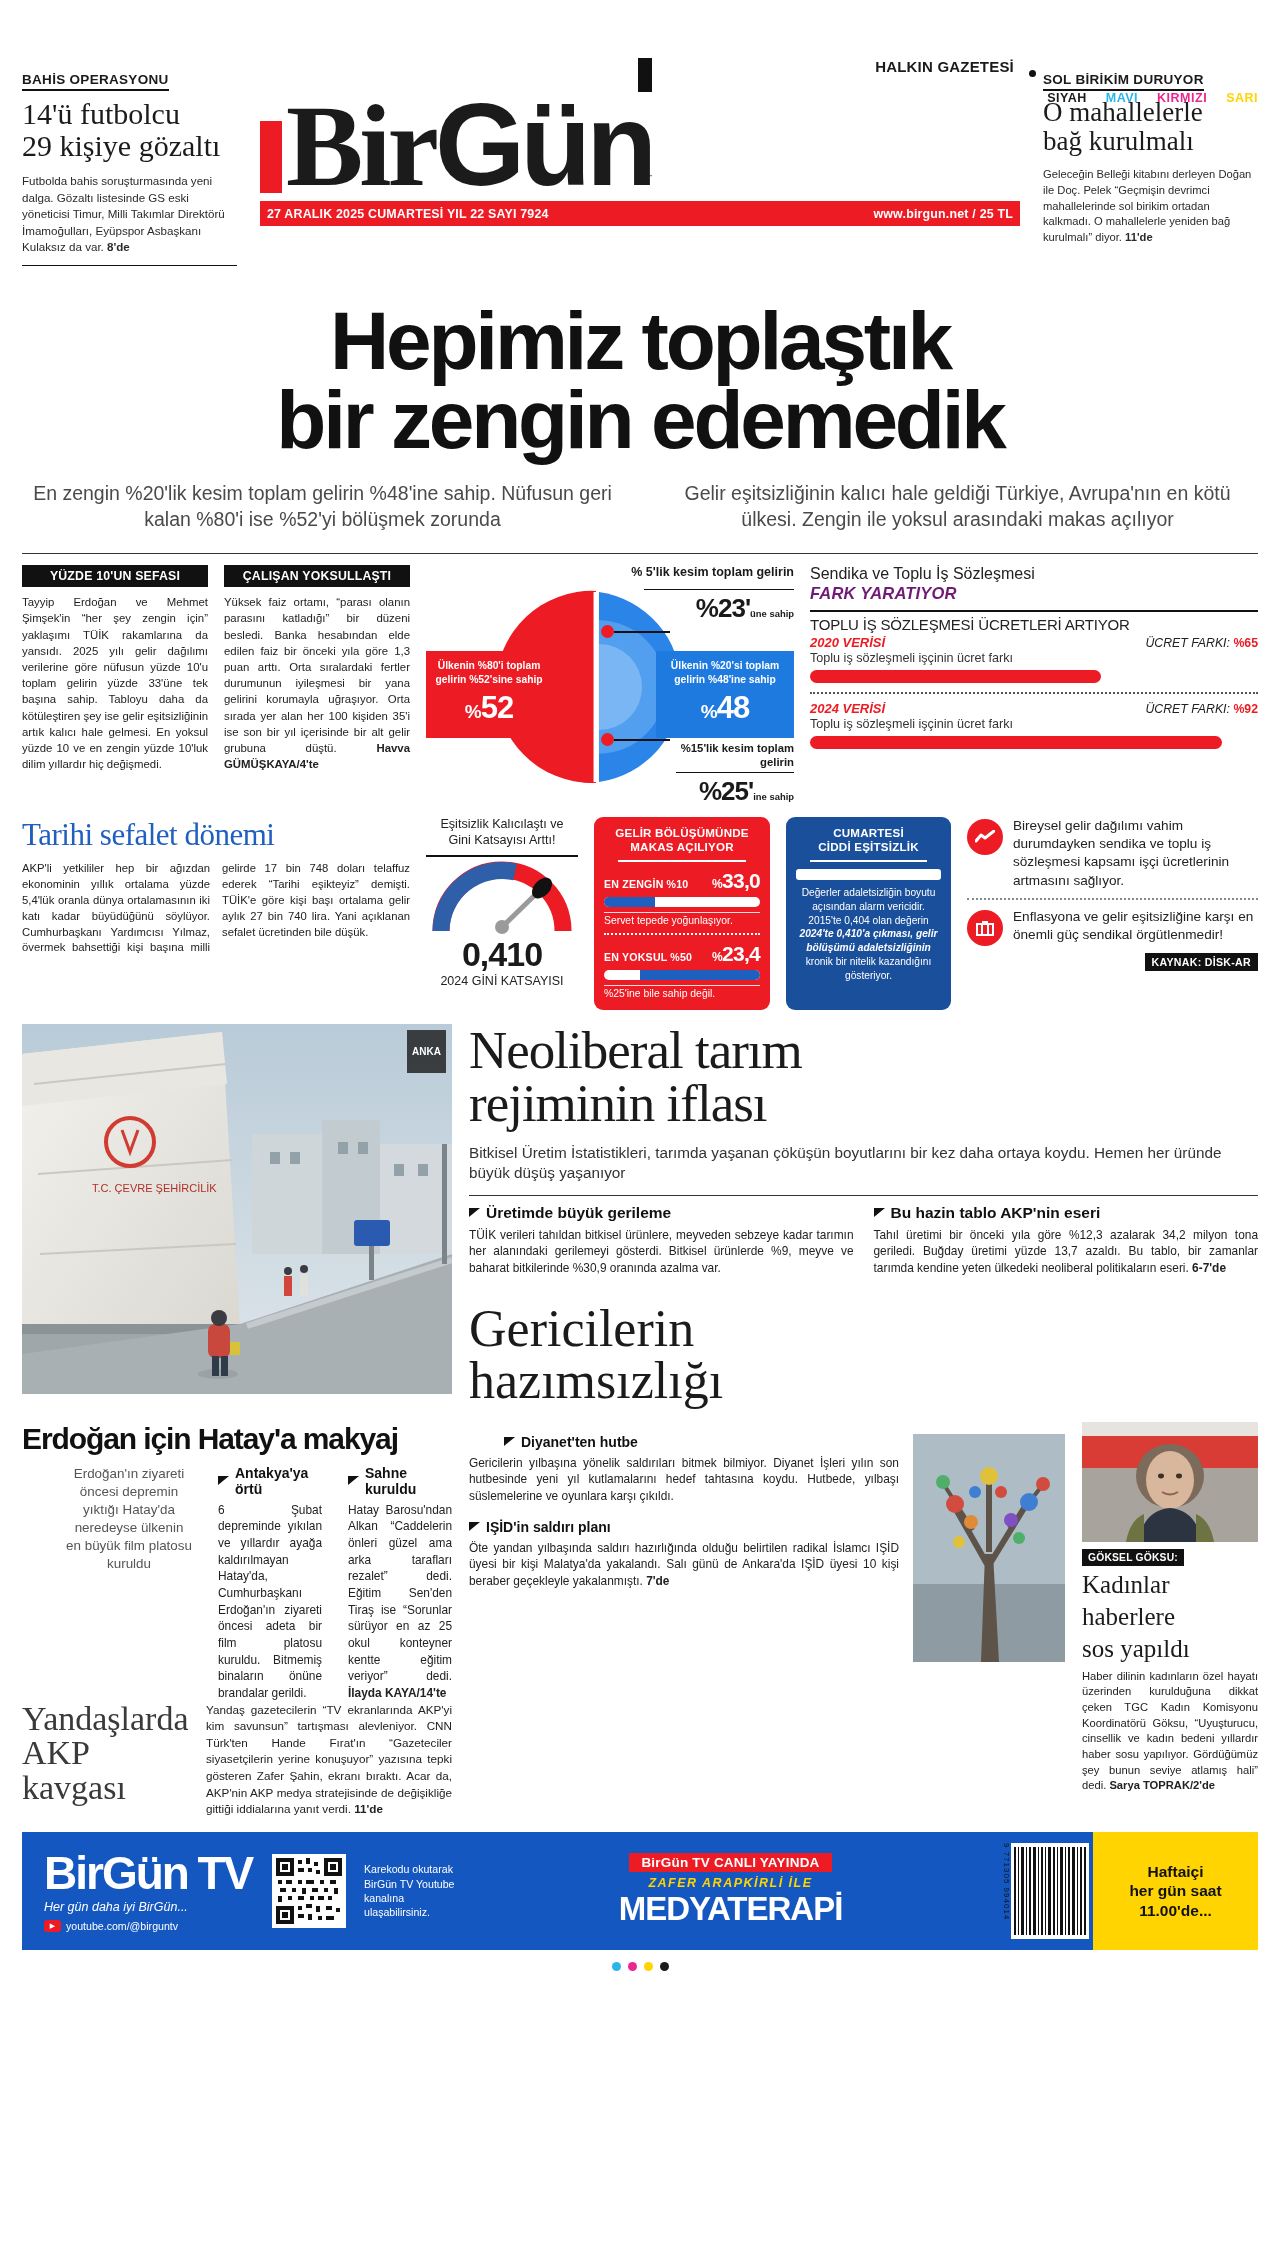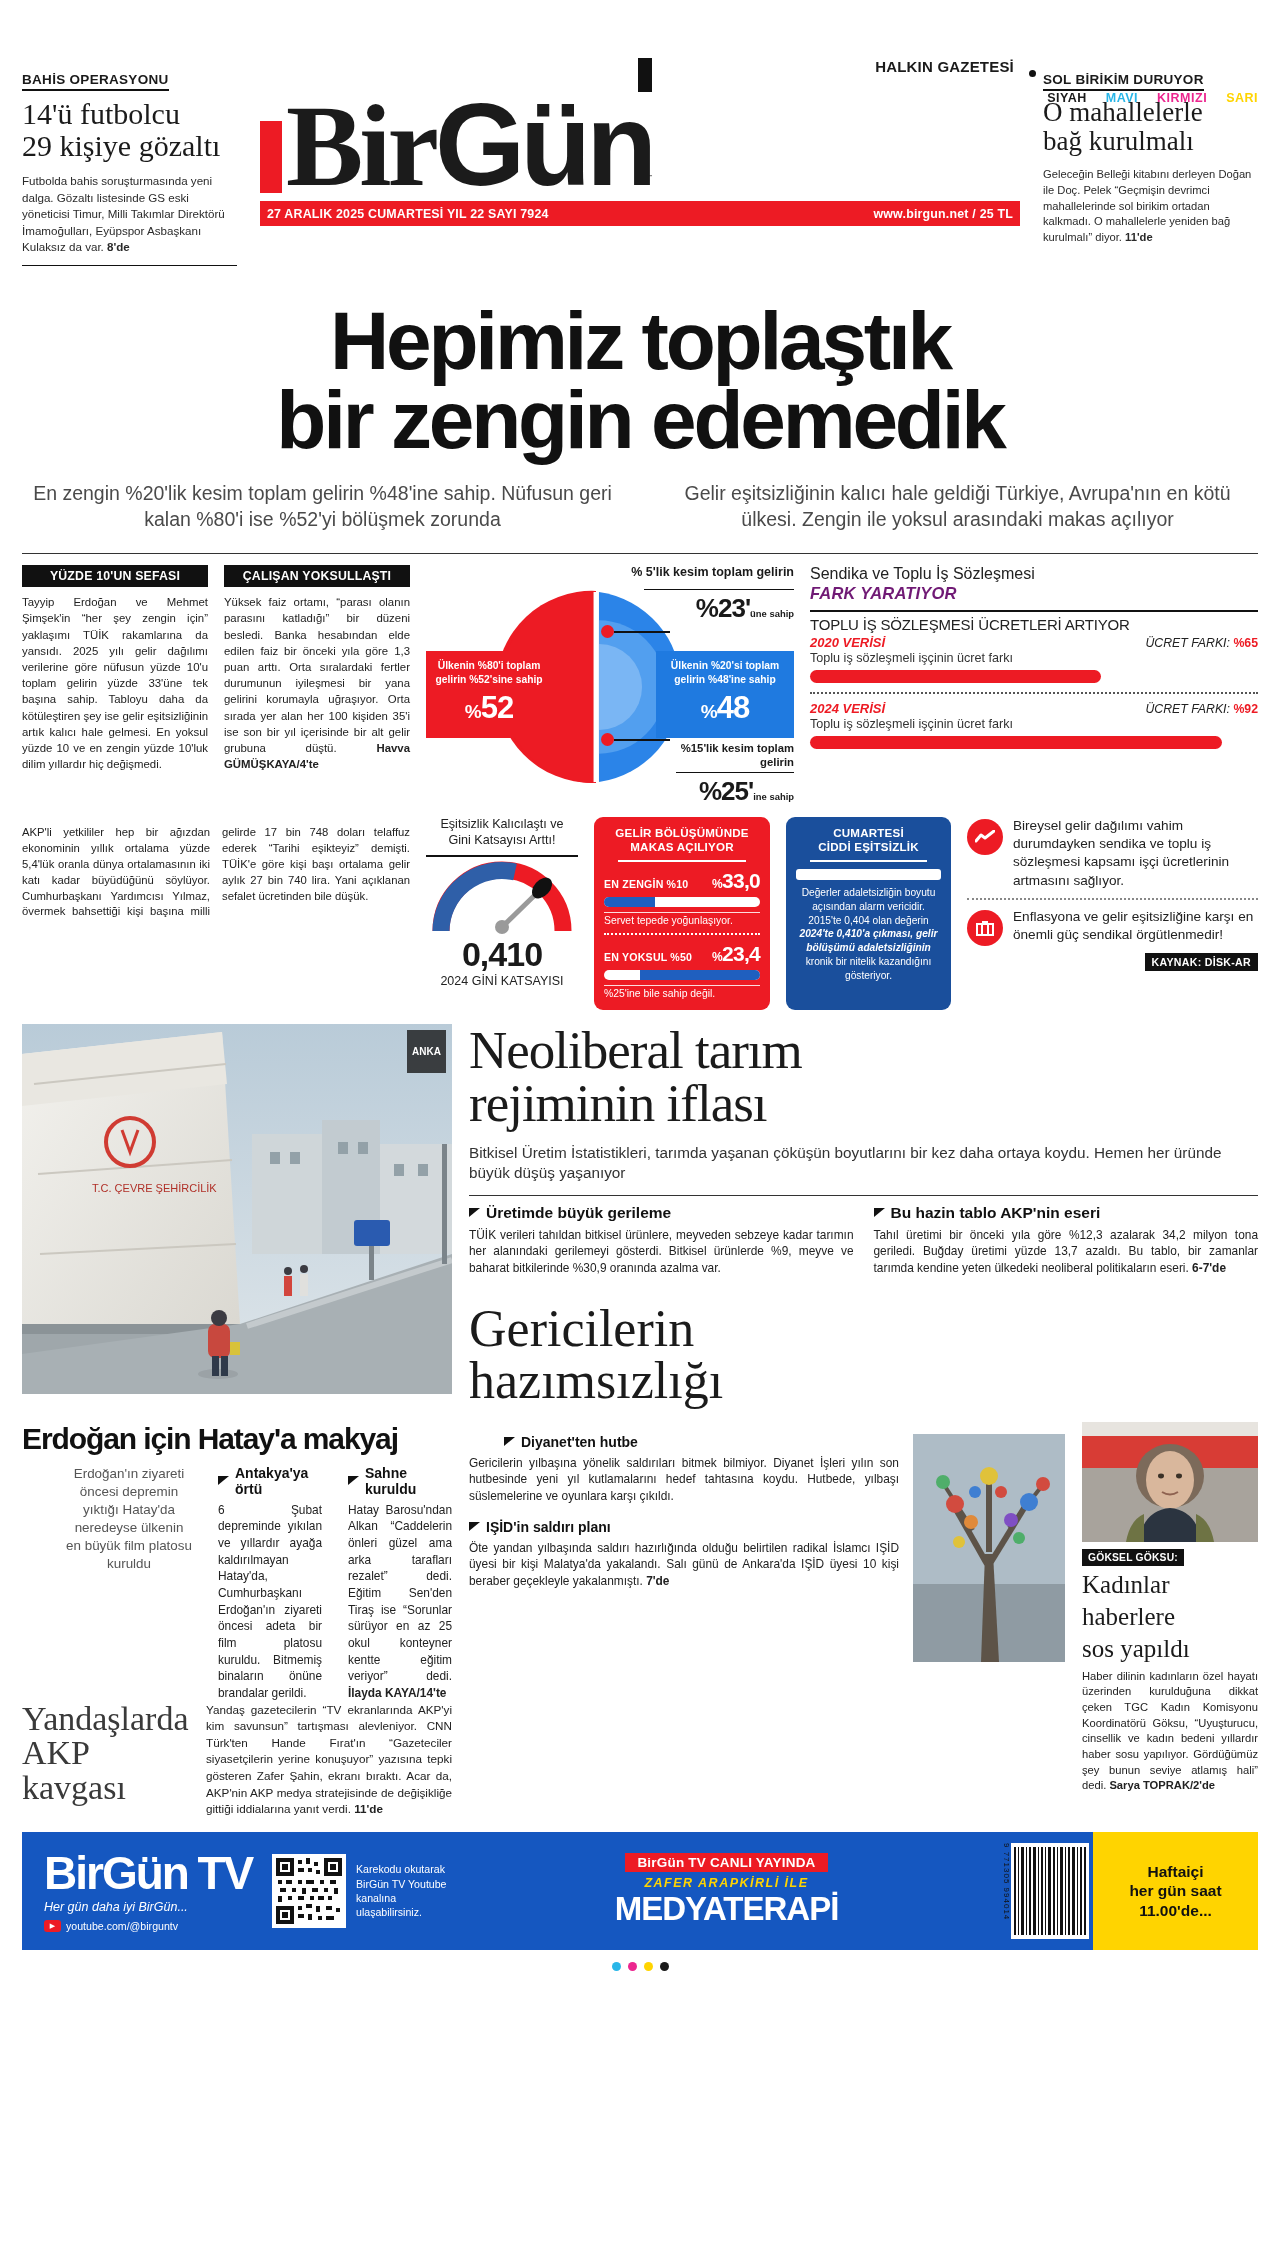--- a/index.html
+++ b/index.html
@@ -177,21 +177,21 @@
   
   .promo { margin-top:14px; height:118px; background:#1557c0; display:flex;
            align-items:center; position:relative; color:#fff; }
   .promo-logo { padding-left:22px; width:250px; }
   .promo-logo .t { font-family:"Liberation Serif", serif; font-size:46px; font-weight:bold;
                    letter-spacing:-2px; line-height:1; }
   .promo-logo .t span { font-family:"Liberation Sans",sans-serif; }
   .promo-logo .s { font-size:12.5px; font-style:italic; margin-top:3px; }
   .qr { width:74px; height:74px; background:#fff; padding:4px; }
   .qr svg { display:block; }
-  .qr-txt { font-size:10.6px; line-height:1.35; margin-left:10px; width:96px; }
+  .qr-txt { font-size:10.6px; line-height:1.35; margin-left:18px; width:96px; }
   .promo-mid { flex:1; text-align:center; }
   .promo-mid .l1 { background:#ed1b24; color:#fff; font-size:13.5px; font-weight:bold;
                    display:inline-block; padding:2px 12px; letter-spacing:.2px; }
   .promo-mid .l2 { font-size:12.5px; font-weight:bold; font-style:italic; color:#ffd400;
                    letter-spacing:1.5px; margin-top:4px; }
   .promo-mid .l3 { font-size:33px; font-weight:bold; letter-spacing:-1px; color:#fff; }
   .promo-right { width:165px; background:#ffd400; color:#111; height:100%;
                  display:flex; flex-direction:column; align-items:center; justify-content:center;
                  font-size:15.5px; font-weight:bold; line-height:1.25; text-align:center; }
   .barcode { width:78px; height:96px; margin-left:10px; margin-right:4px; position:relative; }
@@ -336,20 +336,21 @@
         <span class="union-fark"><span>ÜCRET FARKI:</span> <b>%92</b></span>
       </div>
       <div class="union-sub">Toplu iş sözleşmeli işçinin ücret farkı</div>
       <div class="bar" style="width:92%;"></div>
     </div>
   </div>
 
   <div class="band2">
 
     <div style="width:388px;">
+      <div class="tarihi-h">Tarihi sefalet dönemi</div>
       <div class="twocol">AKP'li yetkililer hep bir ağızdan ekonominin yıllık ortalama yüzde 5,4'lük oranla dünya ortalamasının iki katı kadar büyüdüğünü söylüyor. Cumhurbaşkanı Yardımcısı Yılmaz, övermek bahsettiği kişi başına milli gelirde 17 bin 748 doları telaffuz ederek “Tarihi eşikteyiz” demişti. TÜİK'e göre kişi başı ortalama gelir aylık 27 bin 740 lira. Yani açıklanan sefalet ücretinden bile düşük.</div>
     </div>
 
     <div class="gauge-wrap">
       <div class="gauge-cap">
         <div>Eşitsizlik Kalıcılaştı ve</div>
         <div>Gini Katsayısı Arttı!</div>
       </div>
       <div class="gauge-rule"></div>
       <svg width="146" height="76" viewBox="0 0 146 76">

